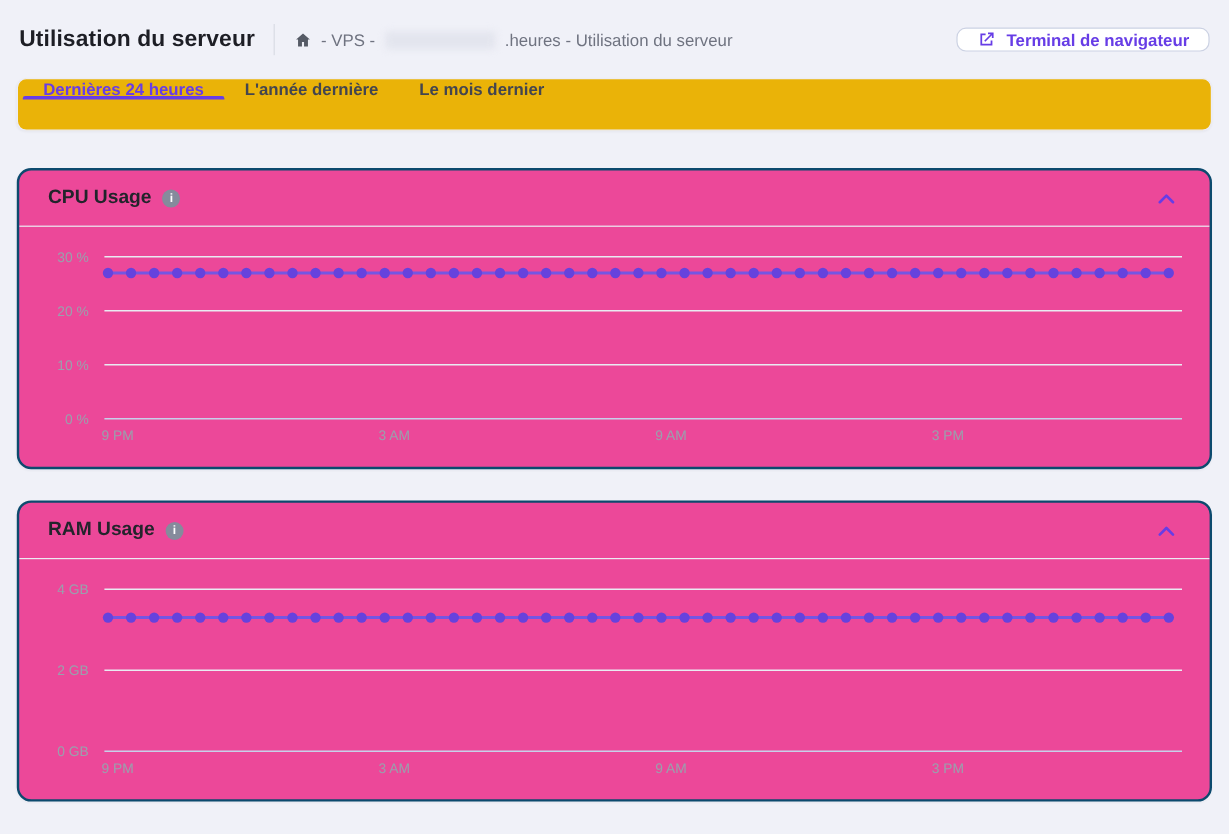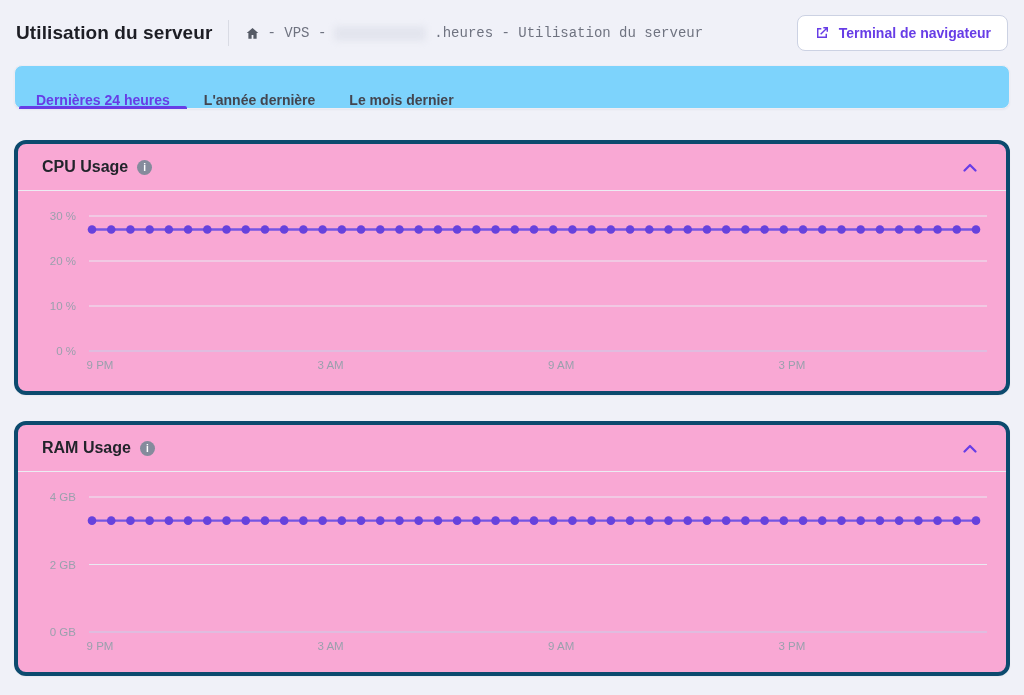--- a/index.html
+++ b/index.html
@@ -9,59 +9,59 @@
     background:#f0f1f8;
     color:#1d1e25;
     overflow:hidden;
   }
   .page { width:1024px; height:695px; padding:14px 14px 0 14px;border-radius:21px; }
 
   
   .topbar { display:flex; align-items:center; height:38px; margin:0 2px 13px 2px; }
   .page-title { font-size:19px; font-weight:700; letter-spacing:.1px; color:#1d1e25; white-space:nowrap; }
   .vdivider { width:1px; height:26px; background:#d9dbe4; margin:0 16px; }
-  .breadcrumb { display:flex; align-items:center; gap:7px; font-size:14px; color:#6f7380; flex:1; min-width:0; white-space:nowrap;font-family:Liberation Mono, monospace; }
+  .breadcrumb { display:flex; align-items:center; gap:7px; font-size:14px; color:#6f7380; flex:1; min-width:0; white-space:nowrap; }
   .home-icon svg { display:block; }
   .redacted {
     display:inline-block; width:92px; height:15px; margin:0 1px;
     background:#e3e5ee; border-radius:3px; filter:blur(3px);
   }
   .terminal-btn {
     display:flex; align-items:center; gap:9px;
-    height:36px; padding:0 16px;
+    height:20px; padding:0 16px;
     background:#fff; border:1px solid #ccd2e3; border-radius:8px;
     color:#673de6; font-size:14px; font-weight:700;
     font-family:"Liberation Sans", sans-serif;
     cursor:pointer; white-space:nowrap;
   }
   .terminal-btn svg { display:block; }
 
   
   .tabs {
-    display:flex; align-items:flex-end;
-    height:44px; background:#7dd3fc; border-radius:8px;
+    display:flex; align-items:flex-start;
+    height:44px; background:#eab308; border-radius:8px;
     box-shadow:0 1px 2px rgba(30,30,60,.05);
     border:1px solid #ededf4;
     padding:0 4px; margin-bottom:31px;
     position:relative;
   }
   .tab {
     display:flex; align-items:center; padding:0 17px;
     font-size:14px; font-weight:700; color:#43454f;
     position:relative; cursor:pointer; white-space:nowrap;
   }
   .tab.active { color:#673de6; }
   .tab.active::after {
     content:""; position:absolute; left:0; right:0; bottom:-1px;
     height:3px; background:#673de6; border-radius:2px 2px 0 0;
   }
 
   
   .card {
-    background:#f9a8d4; border:4px solid #0c4a6e; border-radius:12px;
+    background:#ec4899; border:2px solid #0c4a6e; border-radius:12px;
     box-shadow:0 1px 2px rgba(30,30,60,.04);
     margin-bottom:26px; overflow:hidden;
   }
   .card-header {
     display:flex; align-items:center; height:47px; padding:0 24px;
     border-bottom:1px solid #ececf3;
   }
   .card-title { font-size:16px; font-weight:700; color:#22242b; }
   .info-icon {
     width:15px; height:15px; border-radius:50%;

